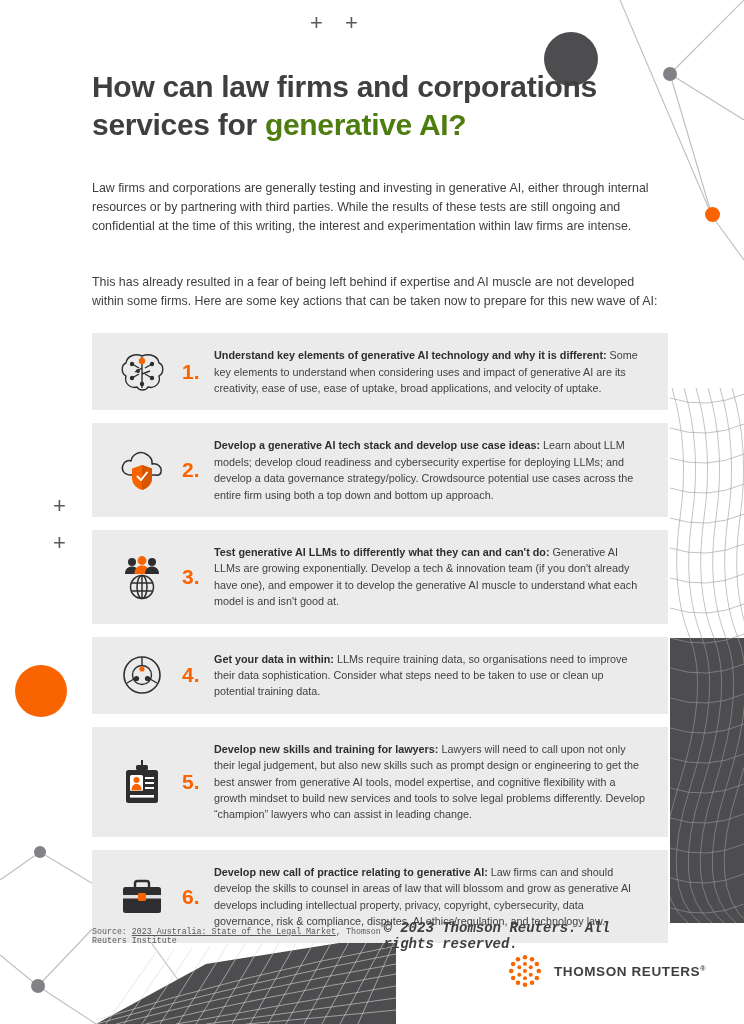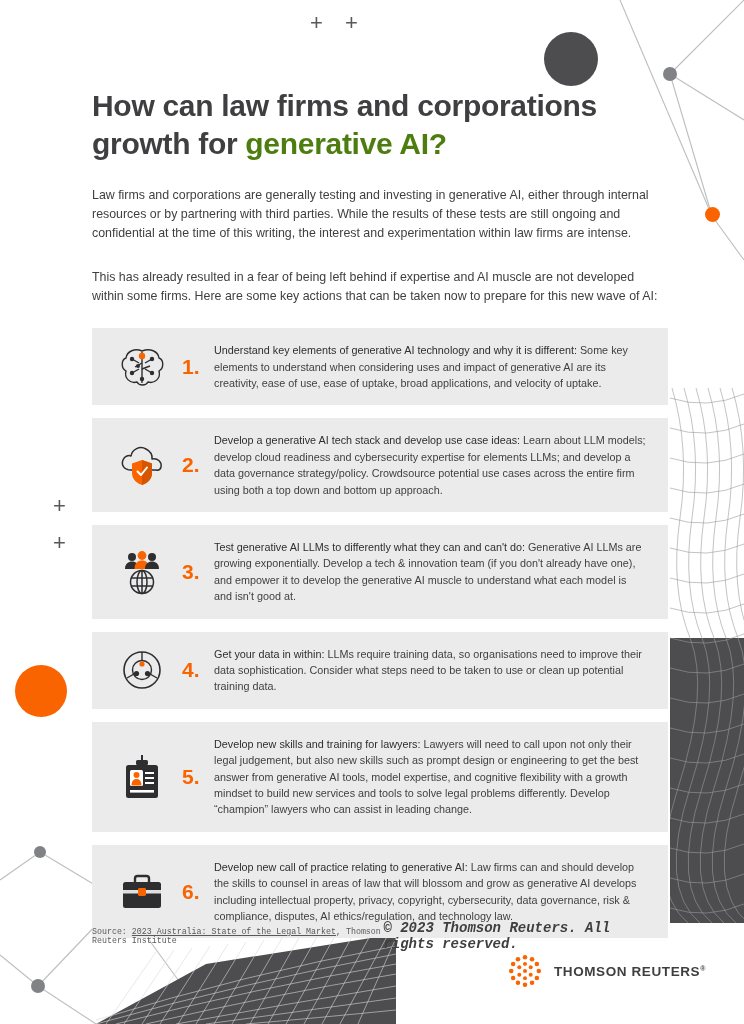--- a/index.html
+++ b/index.html
@@ -50,31 +50,31 @@
   }
 
   
   .content {
     position: absolute;
     left: 92px; top: 0;
     width: 576px;
   }
   h1.title {
     margin: 0;
-    padding-top: 87px;
+    padding-top: 68px;
     font-size: 30px;
     line-height: 1.25;
     font-weight: bold;
     color: #3f3f41;
     letter-spacing: -0.3px;
   }
   h1.title .accent { color: #4d7c0f; }
 
   .intro {
-    margin-top: 24px;
+    margin-top: 36px;
     font-size: 12.4px;
     line-height: 1.55;
     color: #3f3f41;
   }
   .intro + .intro { }
 
   
   .steps { margin-top: 22px; }
   .step {
     position: relative;
@@ -101,21 +101,21 @@
     text-align: left;
     padding-left: 2px;
   }
   .step-text {
     flex: 1 1 auto;
     font-size: 10.8px;
     line-height: 1.52;
     color: #3f3f41;
     padding-right: 4px;
   }
-  .step-text b { font-weight: normal; color: #2e2e30; }
+  .step-text b { font-weight: bold; color: #2e2e30; }
 
   
   .source {
     position: absolute;
     left: 92px; top: 920px;
     width: 576px;
     font-size: 8.3px;
     color: #58595b;
     display: flex;
     justify-content: space-between;
@@ -259,21 +259,21 @@
         <path d="M80 100 Q190 80 300 62"></path>
           <path d="M110 100 Q200 88 300 74"></path>
         <path d="M150 100 Q220 94 300 86"></path>
       </g>
     </svg>
   </div>
 
   <div class="content">
     <h1 class="title">
       <span>How can law firms and corporations</span><br>
-      <span>growth for </span><span class="accent">generative AI?</span>
+      <span>services for </span><span class="accent">generative AI?</span>
     </h1>
 
     <p class="intro">Law firms and corporations are generally testing and investing in generative AI, either through internal resources or by partnering with third parties. While the results of these tests are still ongoing and confidential at the time of this writing, the interest and experimentation within law firms are intense.</p>
     <p class="intro">This has already resulted in a fear of being left behind if expertise and AI muscle are not developed within some firms. Here are some key actions that can be taken now to prepare for this new wave of AI:</p>
 
     <div class="steps">
 
       <div class="step">
         <div class="step-icon">
           <svg width="46" height="44" viewBox="0 0 46 44">
@@ -306,21 +306,21 @@
         <div class="step-icon">
           <svg width="48" height="44" viewBox="0 0 48 44">
             <path d="M13 27 C6 27 3 22 5 17 C6.6 12.8 11 12 13 13 C14 6 22 2.5 28 6 C33 8.6 34.4 13 34 16 C40 15 44 19 43 24 C42.4 26.6 40 27.4 38 27 Z" fill="none" stroke="#2e2e30" stroke-width="1.5" stroke-linejoin="round"></path>
             <path d="M24 17 L34 20.5 L34 30 C34 36.5 28.8 40.5 24 42 C19.2 40.5 14 36.5 14 30 L14 20.5 Z" fill="#fa6400"></path>
             <path d="M24 17 L34 20.5 L34 30 C34 36.5 28.8 40.5 24 42 Z" fill="#d85500"></path>
             <path d="M19.5 28.5 L23 32 L29 24.5" fill="none" stroke="#ffffff" stroke-width="2" stroke-linecap="round" stroke-linejoin="round"></path>
           </svg>
         </div>
         <div class="step-num">2.</div>
         <div class="step-text">
-          <b>Develop a generative AI tech stack and develop use case ideas:</b><span> Learn about LLM models; develop cloud readiness and cybersecurity expertise for elements LLMs; and develop a data governance strategy/policy. Crowdsource potential use cases across the entire firm using both a top down and bottom up approach.</span>
+          <b>Develop a generative AI tech stack and develop use case ideas:</b><span> Learn about LLM models; develop cloud readiness and cybersecurity expertise for deploying LLMs; and develop a data governance strategy/policy. Crowdsource potential use cases across the entire firm using both a top down and bottom up approach.</span>
         </div>
       </div>
 
       <div class="step">
         <div class="step-icon">
           <svg width="48" height="46" viewBox="0 0 48 46">
 
             <circle cx="14" cy="8" r="4" fill="#2e2e30"></circle>
             <path d="M7 20 C7 14.5 10.5 12.5 14 12.5 C17.5 12.5 21 14.5 21 20 Z" fill="#2e2e30"></path>
             <circle cx="24" cy="6.5" r="4.4" fill="#fa6400"></circle>

